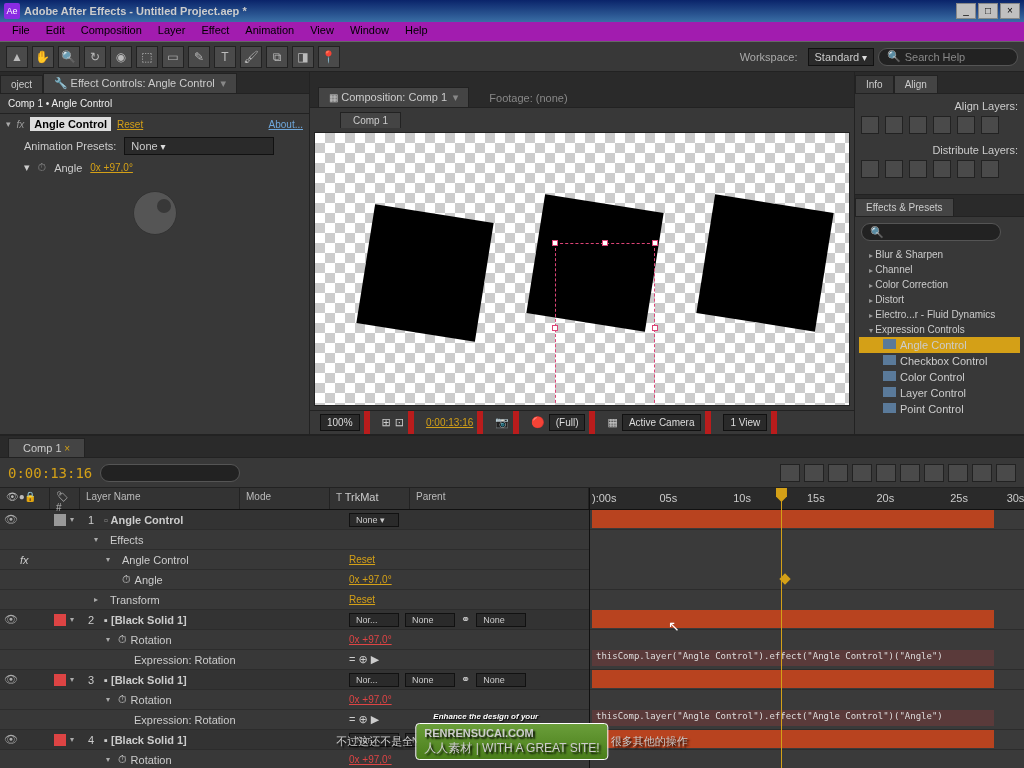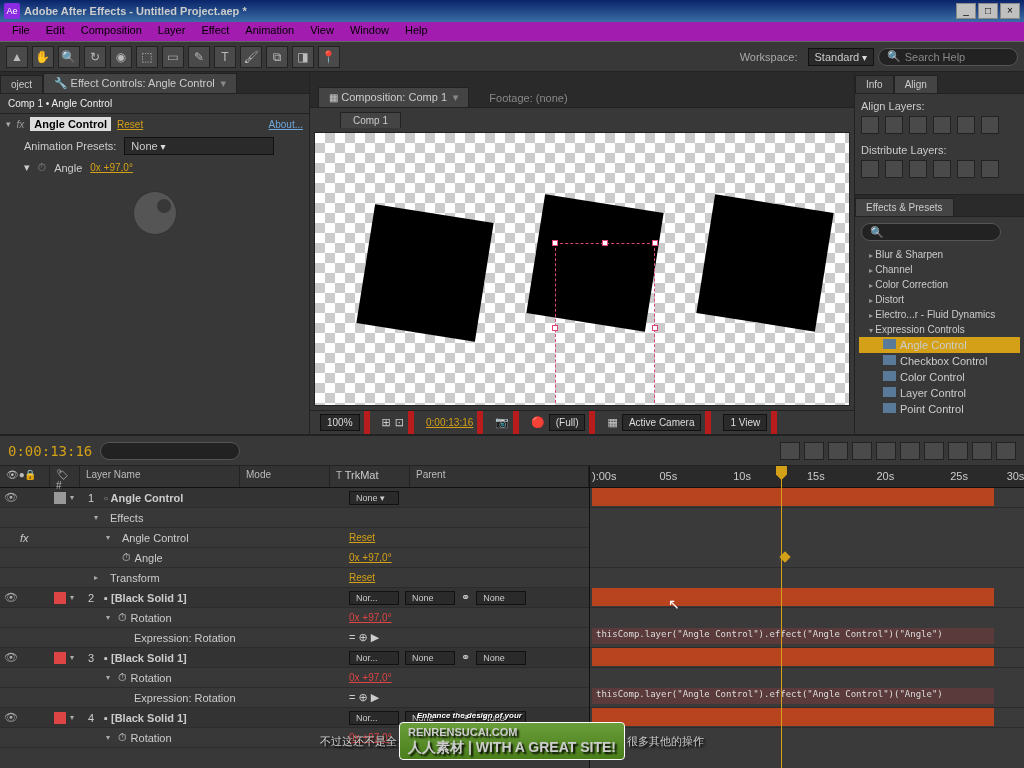--- a/index.html
+++ b/index.html
@@ -54,21 +54,21 @@
 .s3 { top:70px; left:390px; transform:rotate(9deg); }
 .bbox { position:absolute; border:1px dashed #d47; top:110px; left:240px; width:100px; height:170px; }
 .bbox .h { position:absolute; width:6px; height:6px; background:#fff; border:1px solid #d47; }
 .h.tl{top:-4px;left:-4px}.h.tr{top:-4px;right:-4px}.h.bl{bottom:-4px;left:-4px}.h.br{bottom:-4px;right:-4px}
 .h.tc{top:-4px;left:50%;margin-left:-3px}.h.bc{bottom:-4px;left:50%;margin-left:-3px}
 .h.lc{top:50%;left:-4px;margin-top:-3px}.h.rc{top:50%;right:-4px;margin-top:-3px}
 .comp-footer { height:24px; background:#383838; border-top:1px solid #222; display:flex; align-items:center; gap:8px; padding:0 6px; }
 .comp-footer .seg { display:flex; align-items:center; gap:4px; padding:0 4px; border-right:6px solid #b91c1c; height:100%; }
 .right-panel { width:170px; background:#383838; border-left:1px solid #222; display:flex; flex-direction:column; }
 .rp-tabs { height:22px; background:#2a2a2a; display:flex; align-items:flex-end; border-bottom:1px solid #222; }
-.rp-content { padding:6px; font-size:10px; color:#ccc; }
+.rp-content { padding:6px; font-size:10px; color:#ccc;text-align:right; }
 .rp-section { margin-bottom:10px; }
 .rp-label { margin-bottom:4px; color:#ccc; }
 .rp-icons { display:flex; gap:6px; }
 .rp-icons .ic { width:18px; height:18px; background:#4a4a4a; border:1px solid #222; }
 .ep-panel { flex:1; display:flex; flex-direction:column; border-top:1px solid #222; }
 .ep-search { margin:6px; }
 .ep-list { flex:1; overflow:hidden; padding:0 4px; }
 .ep-item { padding:2px 4px 2px 10px; font-size:10px; color:#ccc; cursor:pointer; }
 .ep-item::before { content:"▸ "; color:#999; font-size:8px; }
 .ep-item.open::before { content:"▾ "; }
@@ -308,20 +308,23 @@
         <div class="ep-sub">
             <span class="ico"></span>
             <span>Point Control</span>
           </div>
       </div>
     </div>
   </div>
 </div>
 
 <div class="timeline">
+  <div class="tl-tabs">
+    <div class="tl-tab"><span>Comp 1</span> ×</div>
+  </div>
   <div class="tl-header">
     <span class="tl-time">0:00:13:16</span>
     <div class="tl-search"></div>
     <div class="tl-htools">
       <div class="t"></div>
         <div class="t"></div>
       <div class="t"></div>
         <div class="t"></div>
       <div class="t"></div>
         <div class="t"></div>
@@ -520,16 +523,16 @@
       <div style="position:absolute;top:130px;left:18%;color:#fff;font-size:14px">↖</div>
     </div>
   </div>
 </div>
 
 <div class="subtitle">
   <span>不过这还不是全</span>
   <span class="watermark">
     <span class="tag">Enhance the design of your</span>
     <span>RENRENSUCAI.COM</span>
-    <div style="font-size:14px;font-weight:bold">人人素材 | WITH A GREAT SITE!</div>
+    <div style="font-size:12px;font-weight:normal">人人素材 | WITH A GREAT SITE!</div>
   </span>
   <span>很多其他的操作</span>
 </div>
 
 </body></html>

